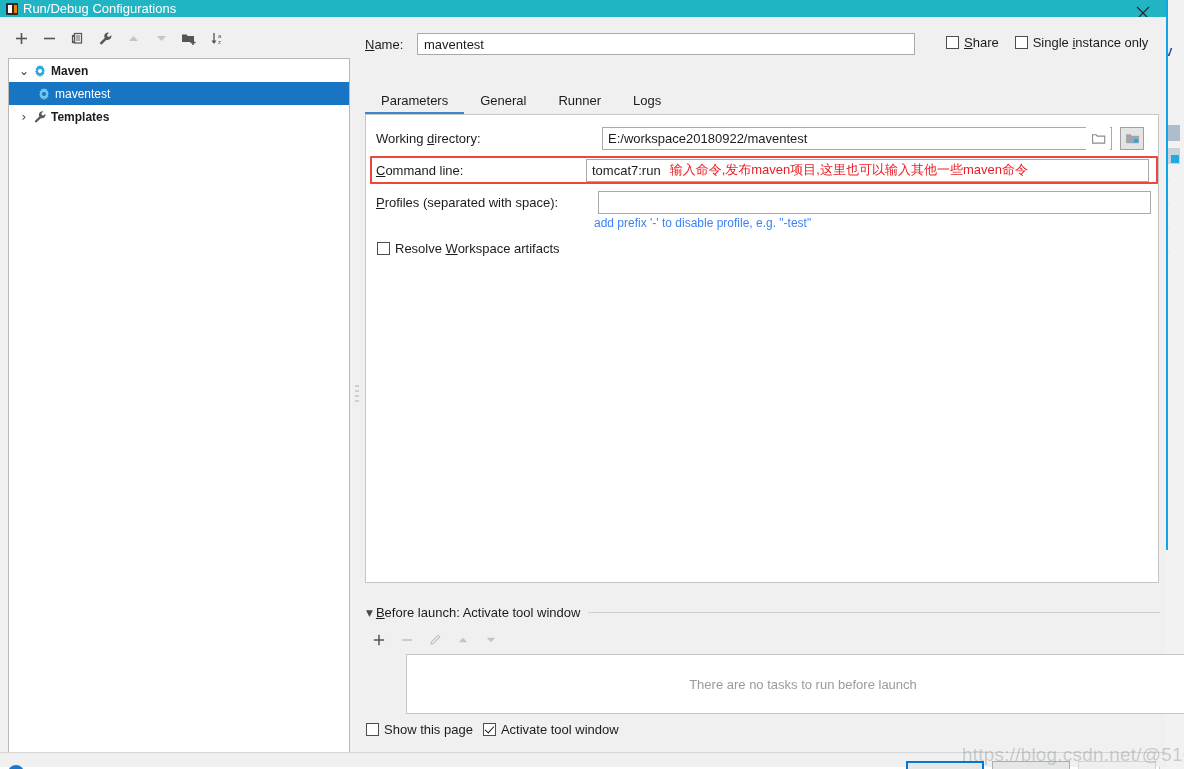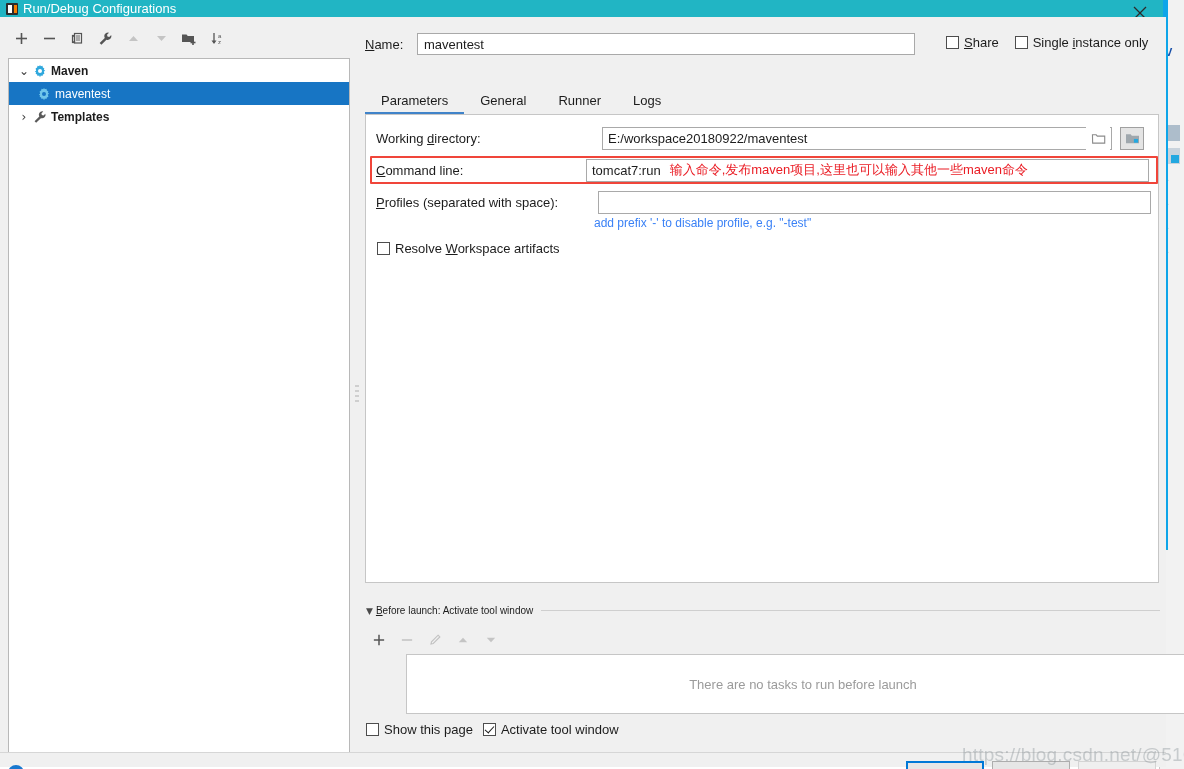--- a/index.html
+++ b/index.html
@@ -58,21 +58,21 @@
   }
 
   
   .dialog {
     position: absolute;
     top: 0; left: 0;
     width: 1168px;
     height: 550px;
     background: #f0f0f0;
     box-sizing: border-box;
-    border-right: 5px solid #0ea5e9;
+    border-right: 2px solid #0ea5e9;
     border-bottom: 2px solid #21b5c4;
   }
   .titlebar {
     position: relative;
     height: 17px;
     background: #21b5c4;
     color: #ffffff;
     display: flex;
     align-items: center;
     padding-left: 6px;
@@ -379,21 +379,21 @@
     align-items: center;
   }
   .bl-arrow {
     font-size: 9px;
     color: #4a4a4a;
     margin-right: 3px;
     cursor: pointer;
     font-family: "DejaVu Sans", sans-serif;
   }
   .bl-title {
-    font-size: 10px;
+    font-size: 13px;
     white-space: nowrap;
   }
   .bl-title u { text-decoration: underline; }
   .bl-line {
     flex: 1;
     height: 1px;
     background: #cfcfcf;
     margin-left: 8px;
   }
   .bl-toolbar {

